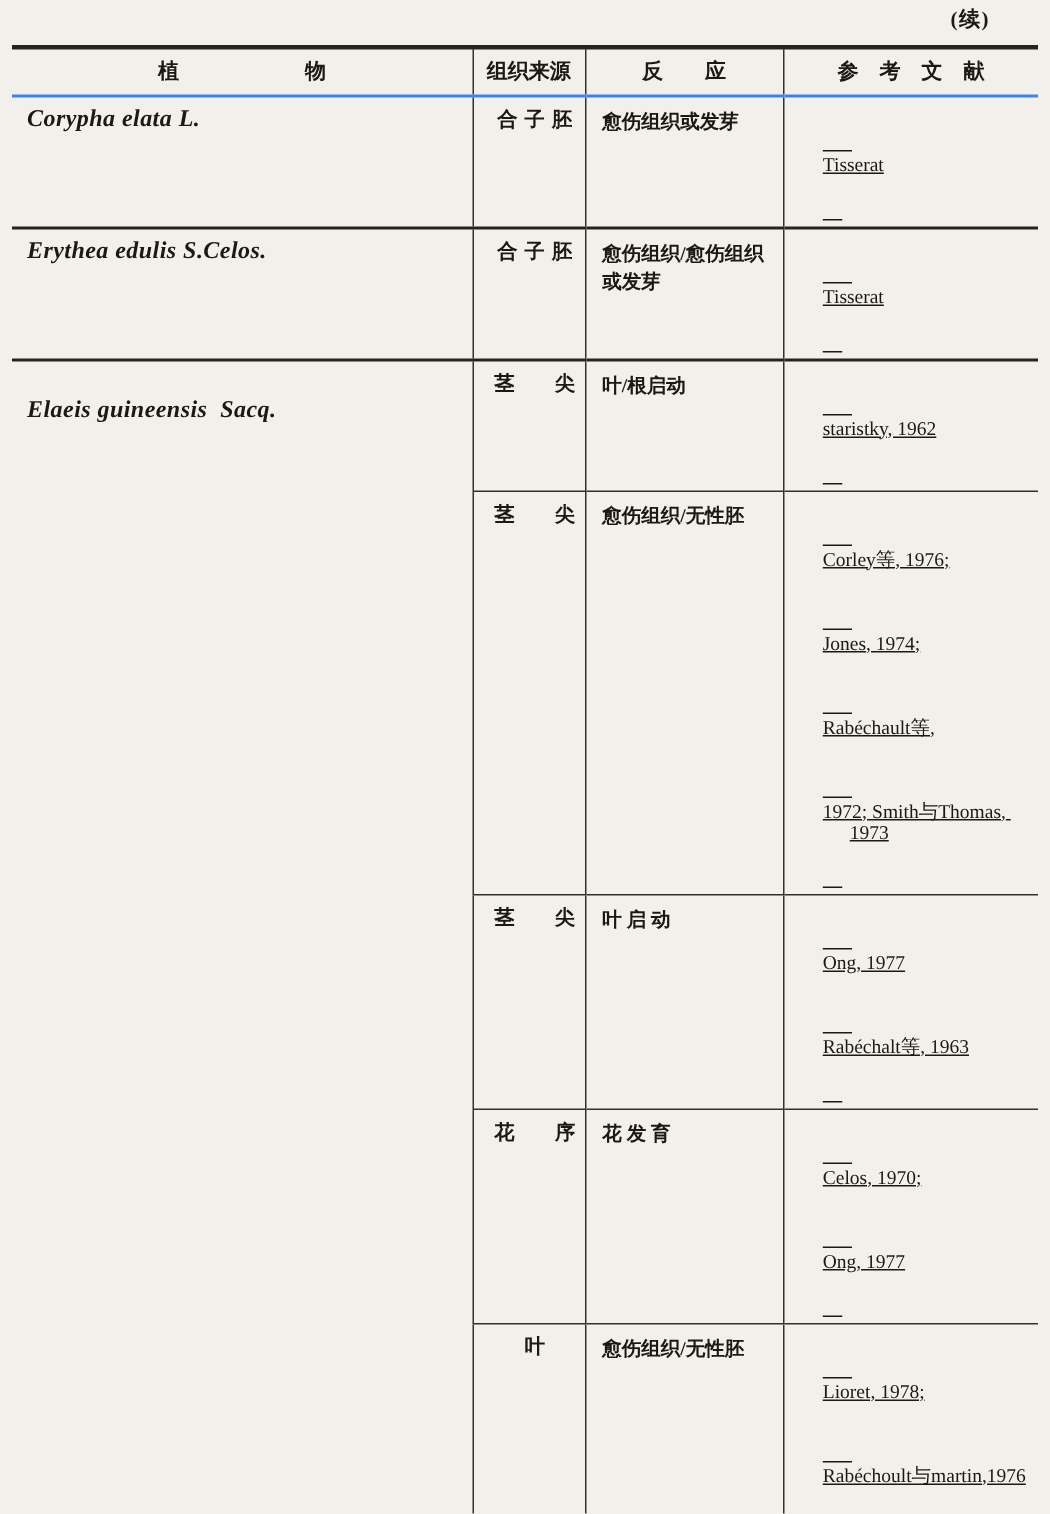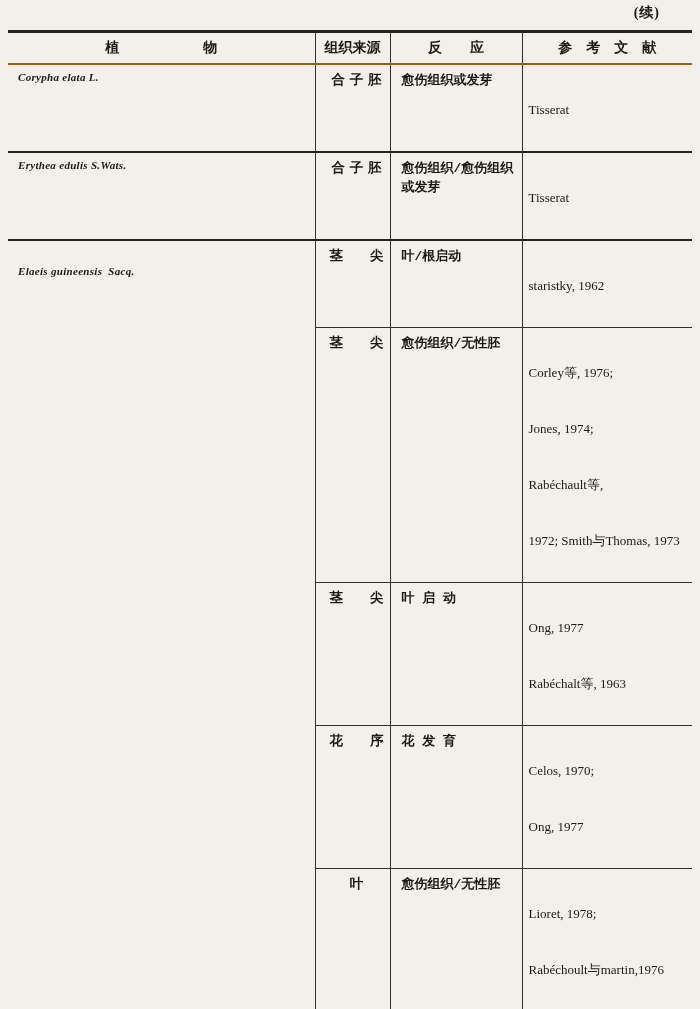--- a/index.html
+++ b/index.html
@@ -23,42 +23,42 @@
   }
   th,td{
     vertical-align:top;
     padding:6px 4px 2px 4px;
     white-space:pre-wrap;
     overflow:hidden;
   }
   th{
     vertical-align:middle;
     font-weight:700;font-size:14px;text-align:center;
-    border-bottom:2px solid #a16207;
+    border-bottom:2px solid #3b82f6;
     padding:2px;
   }
   .bl{border-left:1px solid #33302a;}
   tr.prow > td{border-top:2px solid #26231e;}
   tr.srow > td{border-top:1px solid #33302a;}
   td.plant{
-    font-style:italic;font-weight:600;font-size:11px;
+    font-style:italic;font-weight:600;font-size:16px;
     padding-left:10px;letter-spacing:0.3px;
   }
   td.plant.grp{padding-top:24px;}
   td.tissue{
     font-weight:700;font-size:13.5px;text-align:center;
     font-family:"DejaVu Serif","Liberation Serif",serif;
     padding-left:12px;
   }
   td.resp{
     font-weight:700;font-size:13px;line-height:1.5;
     padding-left:11px;
-    font-family:Liberation Mono, monospace;
+    font-family:Liberation Serif, serif;
   }
-  td.refs{font-size:13px;padding-left:6px;padding-right:3px;}
+  td.refs{font-size:13px;padding-left:26px;padding-right:3px;text-decoration:underline;}
   .ref{
     line-height:14px;
     margin-bottom:10px;
     padding-left:18px;text-indent:-18px;
   }
   .ref:last-child{margin-bottom:0;}
 </style>
 </head>
 <body>
 
@@ -83,21 +83,21 @@
   <tr class="prow" style="height:33px">
     <td class="plant">Corypha elata L.</td>
     <td class="bl tissue">合 子 胚</td>
     <td class="bl resp">愈伤组织或发芽</td>
     <td class="bl refs">
       <div class="ref">Tisserat</div>
     </td>
   </tr>
 
   <tr class="prow" style="height:42px">
-    <td class="plant">Erythea edulis S.Wats.</td>
+    <td class="plant">Erythea edulis S.Celos.</td>
     <td class="bl tissue">合 子 胚</td>
     <td class="bl resp">愈伤组织/愈伤组织或发芽</td>
     <td class="bl refs">
       <div class="ref">Tisserat</div>
     </td>
   </tr>
 
   <tr class="prow" style="height:28px">
     <td class="plant grp" rowspan="9">Elaeis guineensis  Sacq.</td>
     <td class="bl tissue">茎　　尖</td>

